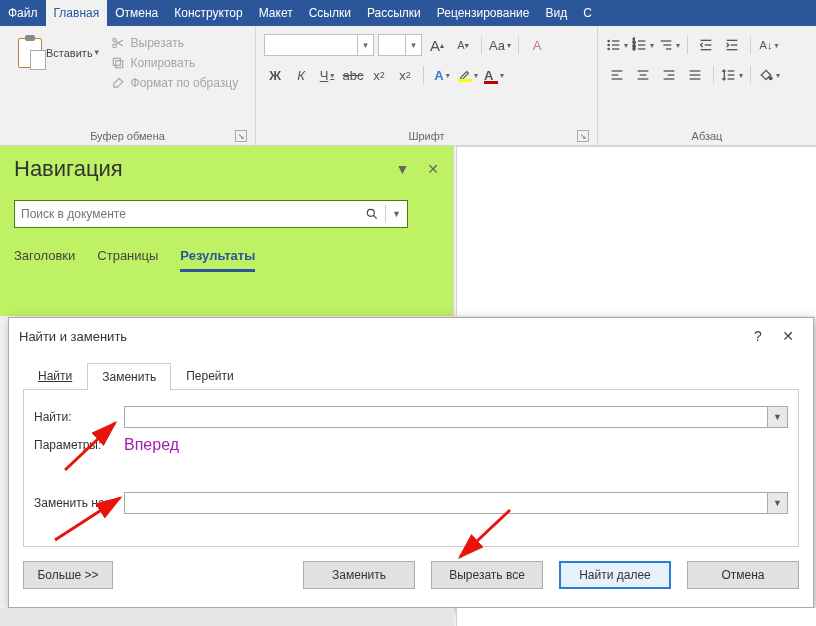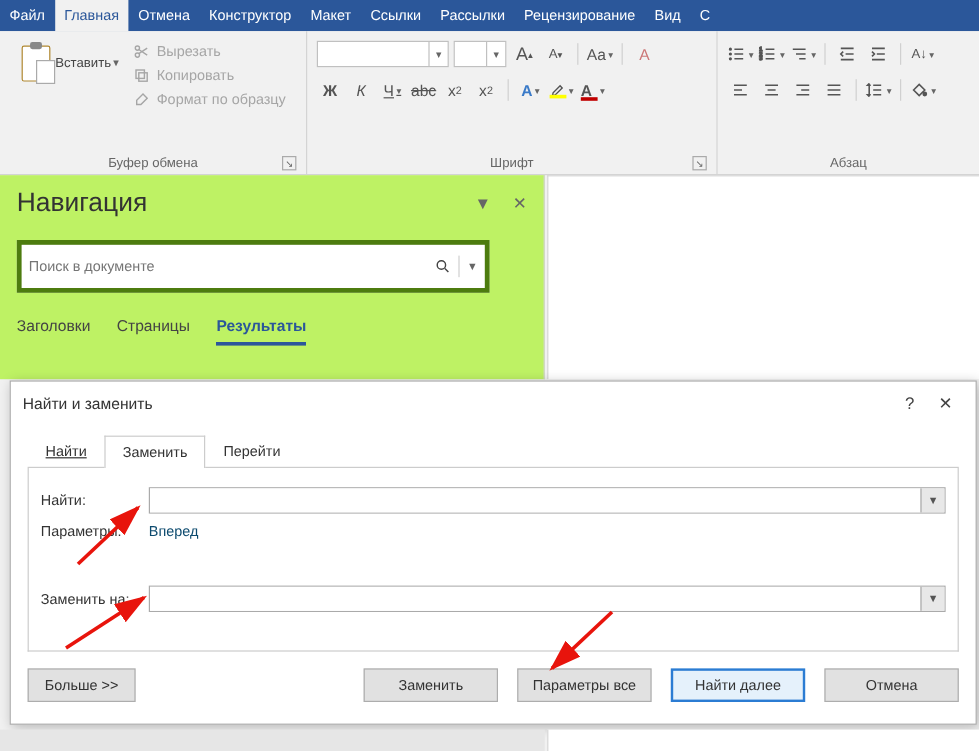--- a/index.html
+++ b/index.html
@@ -47,21 +47,21 @@
 .fontcolor-ico::after { content:''; position:absolute; left:0; right:0; bottom:-2px; height:3px; background:#c00000; }
 
 
 .para-body { display: flex; flex-direction: column; gap: 8px; padding-top: 4px; }
 
 
 .nav-pane { position: absolute; left: 0; top: 146px; width: 454px; background: #bef264; border-right: 1px solid #d4d4d4; padding: 10px 14px 0 14px; height: 170px; }
 .nav-header { display: flex; align-items: center; justify-content: space-between; }
 .nav-title { font-size: 22px; color: #333; font-weight: 300; }
 .nav-controls { display: flex; gap: 18px; color: #666; font-size: 14px; }
-.nav-search { margin-top: 18px; height: 44px; border: 4px solid #4d7c0f; background: #fff; display: flex; align-items: center; padding: 0 6px; width: 394px; }
+.nav-search { margin-top: 18px; height: 28px; border: 1px solid #4d7c0f; background: #fff; display: flex; align-items: center; padding: 0 6px; width: 394px; }
 .nav-search input { flex:1; border:none; outline:none; font-size:12px; color:#888; }
 .nav-search .sep2 { width:1px; height:18px; background:#d0d0d0; margin:0 6px; }
 .nav-search .dd2 { font-size: 9px; color:#666; }
 .nav-tabs { display: flex; gap: 22px; margin-top: 20px; font-size: 13px; }
 .nav-tabs .t { color: #444; padding-bottom: 6px; cursor:pointer; }
 .nav-tabs .t.active { color: #2b579a; font-weight: 600; border-bottom: 3px solid #2b579a; }
 
 
 .doc-area { position: absolute; right: 0; top: 146px; width: 360px; height: 170px; background: #fff; border-left: 1px solid #d4d4d4; border-top: 1px solid #d4d4d4; }
 
@@ -74,21 +74,21 @@
 .dlg-tabs { display: flex; border-bottom: 1px solid #ccc; height: 28px; }
 .dlg-tabs .dt { padding: 0 14px; font-size: 12px; color: #333; display:flex; align-items:center; border:1px solid transparent; border-bottom:none; cursor:pointer; }
 .dlg-tabs .dt.active { border-color:#ccc; background:#fff; position:relative; top:1px; }
 .dlg-tabs .dt u { text-decoration: underline; }
 .inner-panel { border:1px solid #ccc; border-top:none; padding: 16px 10px 24px 10px; }
 .form-row { display: flex; align-items: center; margin-bottom: 8px; font-size: 12px; color: #333; }
 .form-row .lbl { width: 90px; }
 .combo { flex: 1; height: 22px; border: 1px solid #aaa; background: #fff; display: flex; }
 .combo input { flex:1; border:none; outline:none; padding:0 4px; font-size:12px; }
 .combo .cdd { width: 20px; border-left: 1px solid #aaa; background: #e8e8e8; display:flex; align-items:center; justify-content:center; font-size:9px; color:#555; }
-.param-val { font-size: 12px; color: #0c4a6e; }
+.param-val { font-size: 16px; color: #a21caf; }
 .dlg-buttons { display:flex; justify-content:space-between; margin-top: 14px; }
 .dlg-buttons .right { display:flex; gap: 16px; }
 .btn { min-width: 112px; height: 28px; border: 1px solid #adadad; background: #e1e1e1; font-size: 12px; color: #333; display:flex; align-items:center; justify-content:center; cursor:pointer; }
 .btn.small { min-width: 90px; }
 .btn.primary { border: 2px solid #2b7cd3; background: #e5f1fb; }
 
 
 .arrow { position: absolute; pointer-events: none; }
 
 
@@ -391,21 +391,21 @@
     </div>
     <div class="dlg-buttons">
       <div class="btn small">
           <span>Больше &gt;&gt;</span>
         </div>
       <div class="right">
         <div class="btn">
             <span>Заменить</span>
           </div>
         <div class="btn">
-            <span>Параметры все</span>
+            <span>Вырезать все</span>
           </div>
         <div class="btn primary">
             <span>Найти далее</span>
           </div>
         <div class="btn">
             <span>Отмена</span>
           </div>
       </div>
     </div>
   </div>

